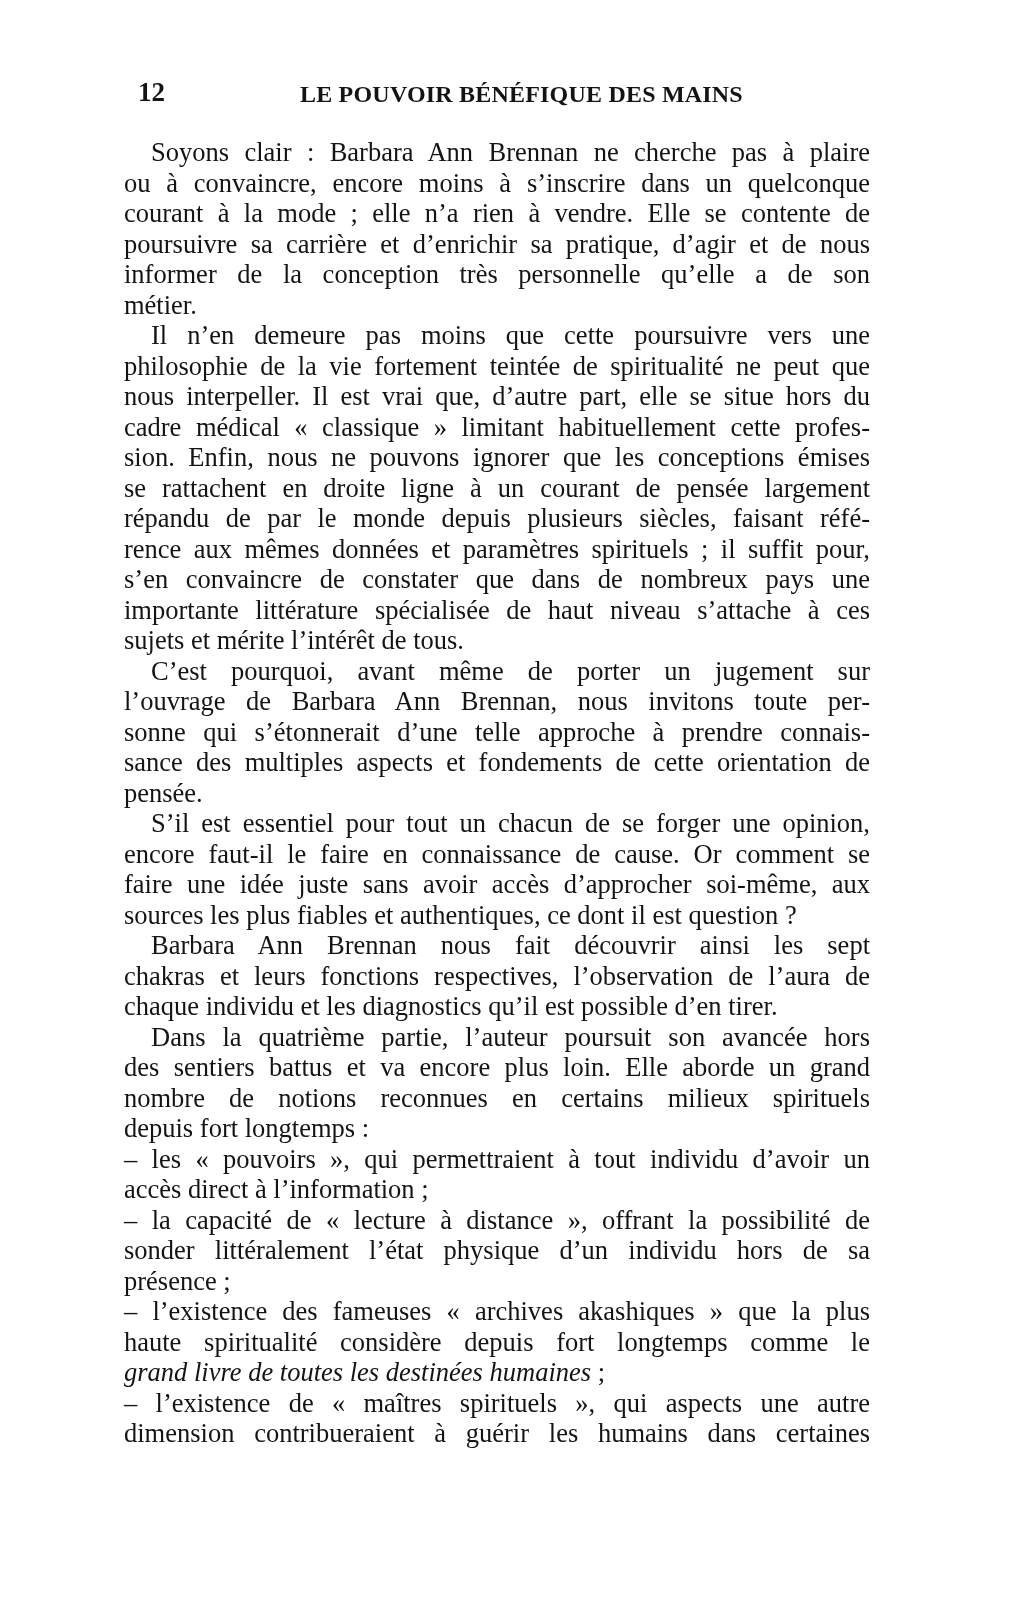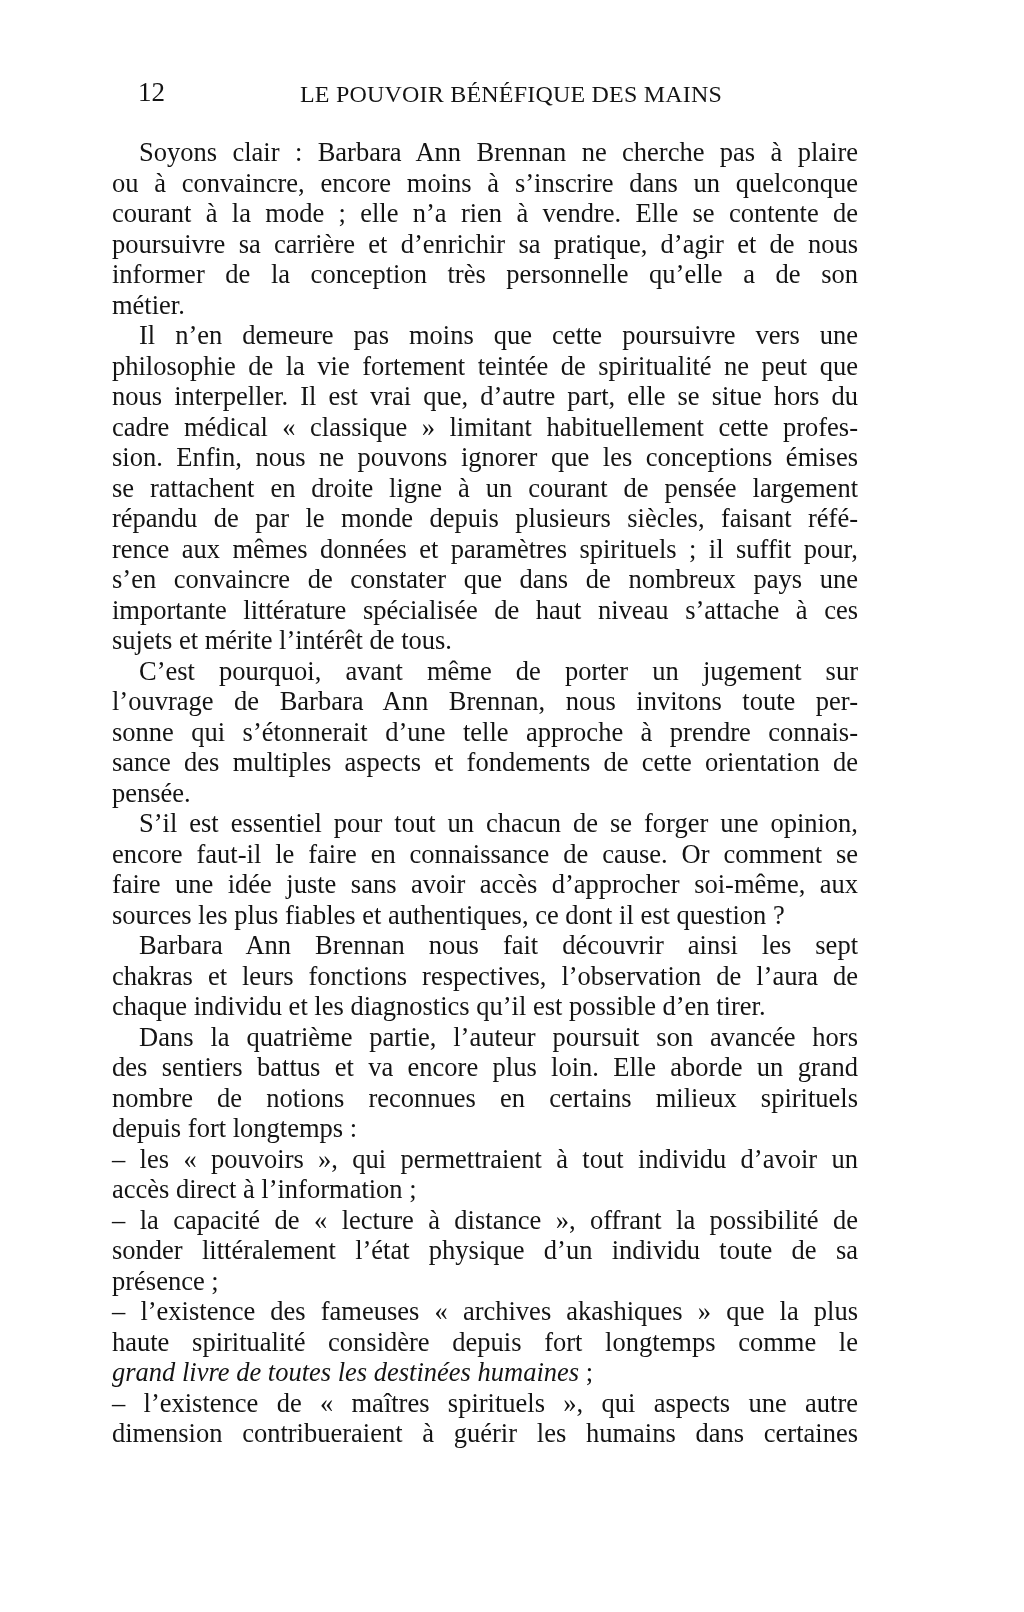--- a/index.html
+++ b/index.html
@@ -21,40 +21,41 @@
       top: 0;
       width: 1024px;
       height: 1612px;
     }
     .header {
       position: absolute;
       top: 74px;
       left: 138px;
       width: 737px;
       height: 36px;
+      font-weight: bold;
     }
     .page-number {
       position: absolute;
       left: 0;
       top: 0;
       font-size: 27px;
       line-height: 36px;
     }
     .running-title {
       position: absolute;
       left: 162px;
       top: 2px;
       font-size: 24px;
       line-height: 36px;
       letter-spacing: 0.2px;
     }
     .body-text {
       position: absolute;
       top: 137px;
-      left: 112px;
+      left: 124px;
       width: 746px;
       font-family: Liberation Serif, serif;
     }
     .line {
       display: block;
       height: 30.5px;
       line-height: 30.5px;
       font-size: 26.5px;
       white-space: nowrap;
       text-align: justify;
@@ -109,21 +110,21 @@
       <div class="line indent">Barbara Ann Brennan nous fait découvrir ainsi les sept</div>
       <div class="line">chakras et leurs fonctions respectives, l’observation de l’aura de</div>
       <div class="line last">chaque individu et les diagnostics qu’il est possible d’en tirer.</div>
       <div class="line indent">Dans la quatrième partie, l’auteur poursuit son avancée hors</div>
       <div class="line">des sentiers battus et va encore plus loin. Elle aborde un grand</div>
       <div class="line">nombre de notions reconnues en certains milieux spirituels</div>
       <div class="line last">depuis fort longtemps :</div>
       <div class="line">– les « pouvoirs », qui permettraient à tout individu d’avoir un</div>
       <div class="line last">accès direct à l’information ;</div>
       <div class="line">– la capacité de « lecture à distance », offrant la possibilité de</div>
-      <div class="line">sonder littéralement l’état physique d’un individu toute de sa</div>
+      <div class="line">sonder littéralement l’état physique d’un individu hors de sa</div>
       <div class="line last">présence ;</div>
       <div class="line">– l’existence des fameuses « archives akashiques » que la plus</div>
       <div class="line">haute spiritualité considère depuis fort longtemps comme le</div>
       <div class="line last"><em>grand livre de toutes les destinées humaines</em><span> ;</span></div>
       <div class="line">– l’existence de « maîtres spirituels », qui aspects une autre</div>
       <div class="line">dimension contribueraient à guérir les humains dans certaines</div>
     </div>
 </div>
 
 </body></html>

